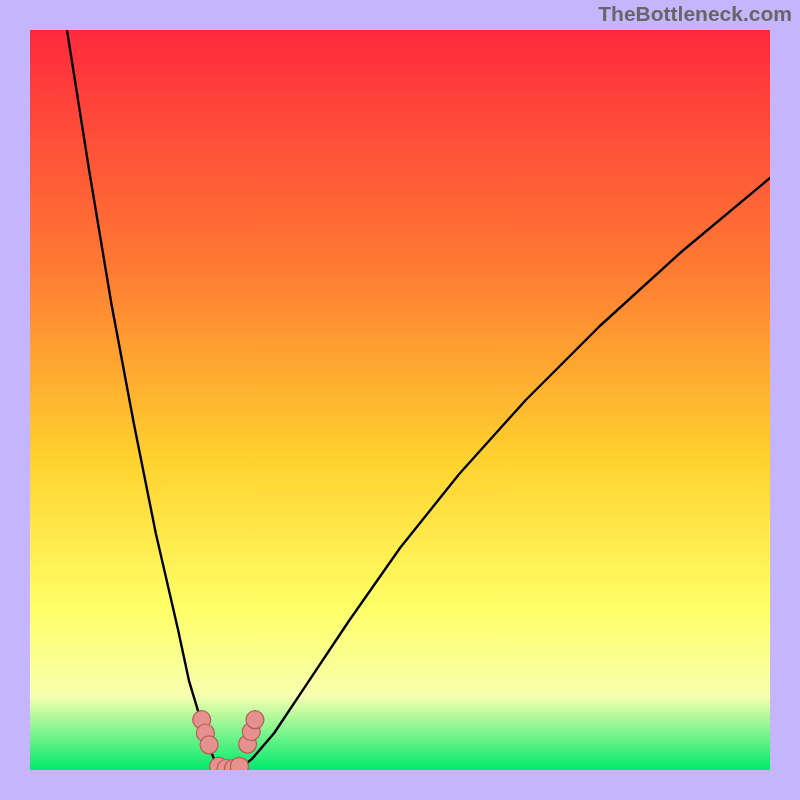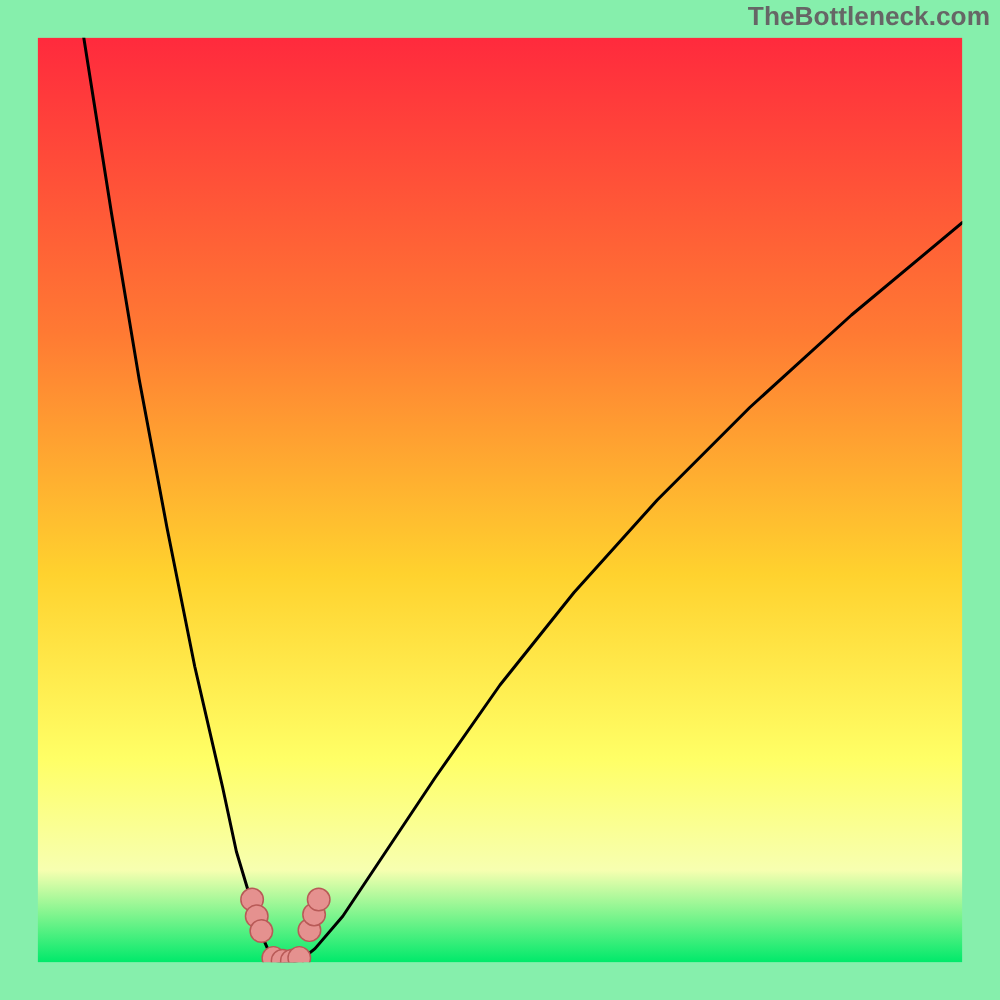--- a/index.html
+++ b/index.html
@@ -8,21 +8,21 @@
     width: 800px;
     height: 800px;
     overflow: hidden;
     background: #000;
     font-family: Arial, Helvetica, sans-serif;
   }
   .outer {
     position: relative;
     width: 800px;
     height: 800px;
-    background: #86efac;
+    background: #c4b5fd;
   }
   .attribution {
     position: absolute;
     top: 2px;
     right: 8px;
     color: #666;
     font-size: 21px;
     font-weight: bold;
     z-index: 10;
   }

